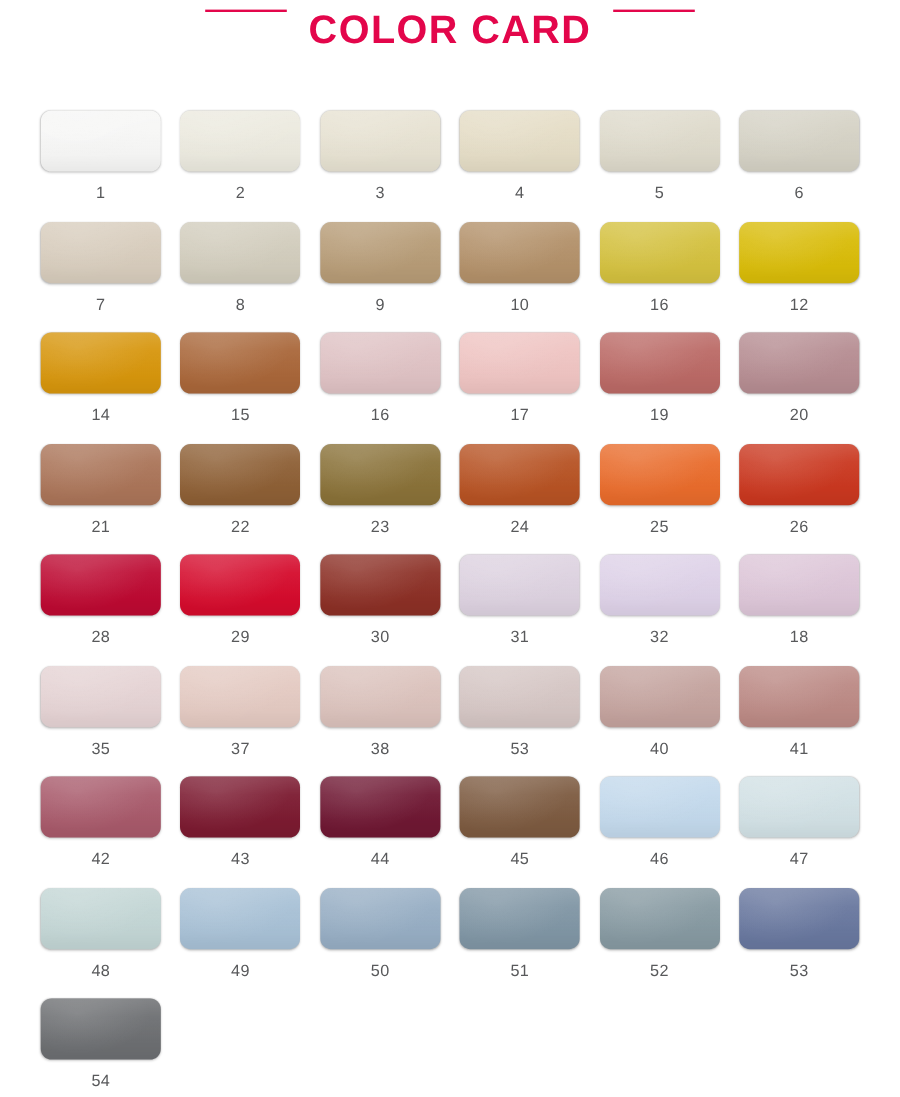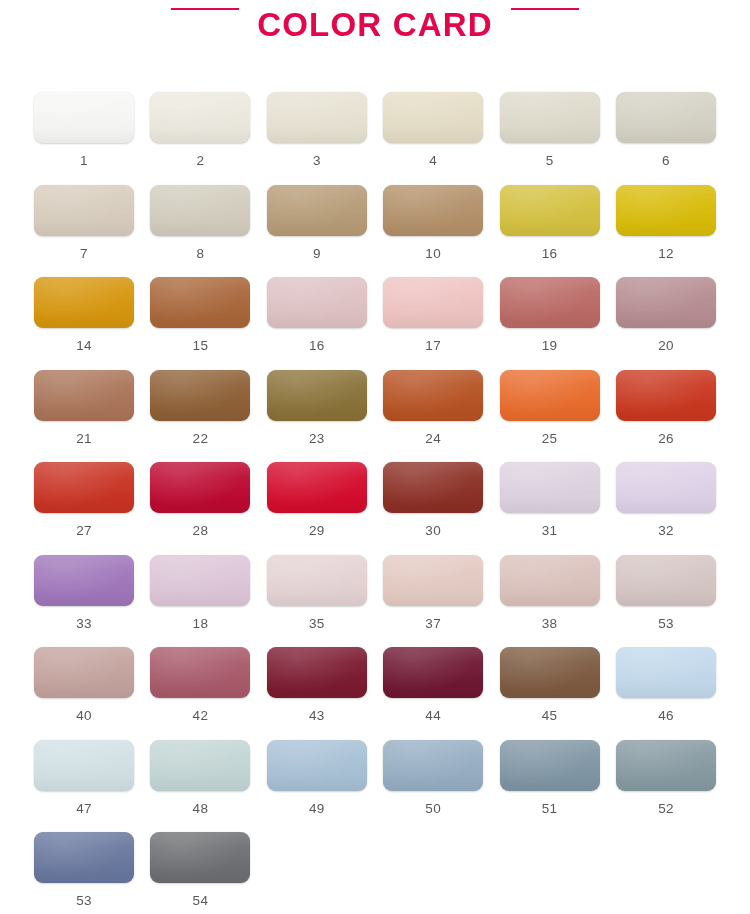--- a/index.html
+++ b/index.html
@@ -189,48 +189,40 @@
     </div>
     <div class="cell">
       <div class="swatch" style="background-color: rgb(233, 108, 44);"></div>
       <div class="label">25</div>
     </div>
     <div class="cell">
       <div class="swatch" style="background-color: rgb(202, 56, 32);"></div>
       <div class="label">26</div>
     </div>
     <div class="cell">
-      <div class="swatch" style="background-color: rgb(201, 52, 36);"></div>
-      <div class="label">27</div>
-    </div>
-    <div class="cell">
       <div class="swatch" style="background-color: rgb(189, 10, 50);"></div>
       <div class="label">28</div>
     </div>
     <div class="cell">
       <div class="swatch" style="background-color: rgb(213, 12, 45);"></div>
       <div class="label">29</div>
     </div>
     <div class="cell">
       <div class="swatch" style="background-color: rgb(140, 48, 38);"></div>
       <div class="label">30</div>
     </div>
     <div class="cell">
       <div class="swatch" style="background-color: rgb(221, 210, 224);"></div>
       <div class="label">31</div>
     </div>
     <div class="cell">
       <div class="swatch" style="background-color: rgb(222, 210, 232);"></div>
       <div class="label">32</div>
     </div>
     <div class="cell">
-      <div class="swatch" style="background-color: rgb(160, 119, 187);"></div>
-      <div class="label">33</div>
-    </div>
-    <div class="cell">
       <div class="swatch" style="background-color: rgb(221, 198, 216);"></div>
       <div class="label">18</div>
     </div>
     <div class="cell">
       <div class="swatch" style="background-color: rgb(229, 211, 212);"></div>
       <div class="label">35</div>
     </div>
     <div class="cell">
       <div class="swatch" style="background-color: rgb(228, 202, 194);"></div>
       <div class="label">37</div>
@@ -241,20 +233,24 @@
     </div>
     <div class="cell">
       <div class="swatch" style="background-color: rgb(213, 198, 196);"></div>
       <div class="label">53</div>
     </div>
     <div class="cell">
       <div class="swatch" style="background-color: rgb(196, 163, 158);"></div>
       <div class="label">40</div>
     </div>
     <div class="cell">
+      <div class="swatch" style="background-color: rgb(188, 138, 133);"></div>
+      <div class="label">41</div>
+    </div>
+    <div class="cell">
       <div class="swatch" style="background-color: rgb(168, 90, 107);"></div>
       <div class="label">42</div>
     </div>
     <div class="cell">
       <div class="swatch" style="background-color: rgb(124, 27, 49);"></div>
       <div class="label">43</div>
     </div>
     <div class="cell">
       <div class="swatch" style="background-color: rgb(111, 24, 51);"></div>
       <div class="label">44</div>

